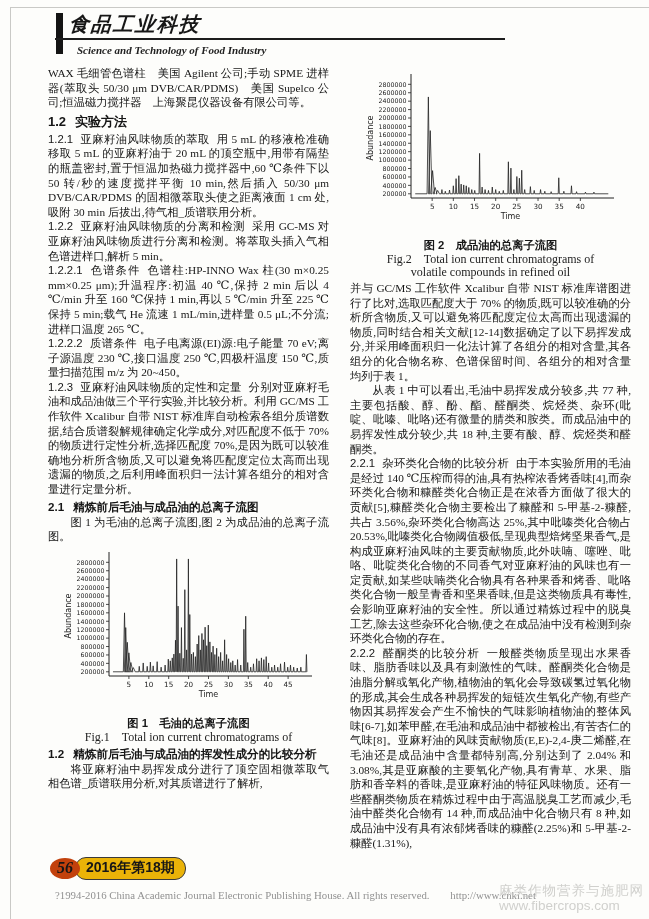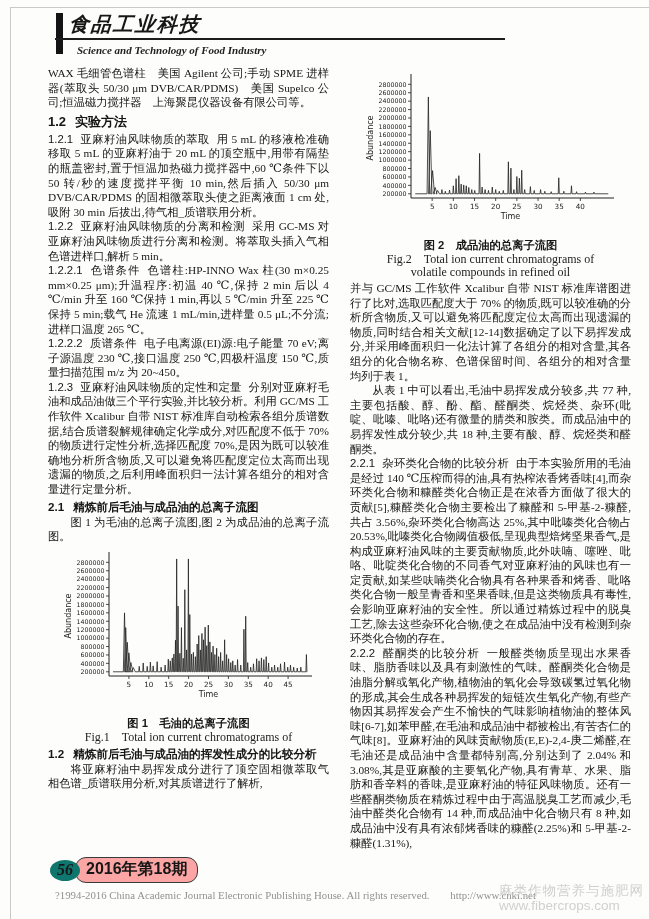--- a/index.html
+++ b/index.html
@@ -32,24 +32,24 @@
 
   
   figure{margin:5px 0 2px;text-align:center;}
   figure svg{display:block;margin:0 auto;}
   svg text{font-family:"DejaVu Sans",sans-serif;fill:#222;}
   .cap-cn{font-family:"Liberation Sans",sans-serif;font-weight:bold;font-size:11.3px;margin-top:3px;}
   .cap-en{font-size:12px;line-height:13px;color:#222;}
 
   
   .page-badge{position:absolute;left:50px;top:857px;display:flex;align-items:center;}
-  .pageno{font-size:16px;font-weight:bold;font-style:italic;background:#0f766e;
+  .pageno{font-size:16px;font-weight:bold;font-style:italic;background:#c2410c;
           border-radius:50%;padding:1px 7px 2px;position:relative;z-index:2;}
-  .issue-pill{border:1.5px solid #3a3a3a;border-radius:11px;padding:1px 10px 2px;font-size:16px;
-              font-weight:bold;font-family:"Liberation Sans",sans-serif;margin-left:-5px;background:#fca5a5;}
+  .issue-pill{border:1.5px solid #3a3a3a;border-radius:11px;padding:1px 10px 2px;font-size:14px;
+              font-weight:bold;font-family:"Liberation Sans",sans-serif;margin-left:-5px;background:#eab308;}
   .copyright{position:absolute;left:55px;top:889px;font-size:10.8px;color:#919191;white-space:nowrap;}
   .copyright .url{margin-left:18px;}
   .watermark{position:absolute;right:5px;top:883px;text-align:left;color:#d0d0cd;
              font-family:"Liberation Sans",sans-serif;line-height:15px;z-index:3;}
   .wm1{font-size:13.5px;letter-spacing:1px;}
   .wm2{font-size:13.5px;}
 </style>
 </head>
 <body>
 

